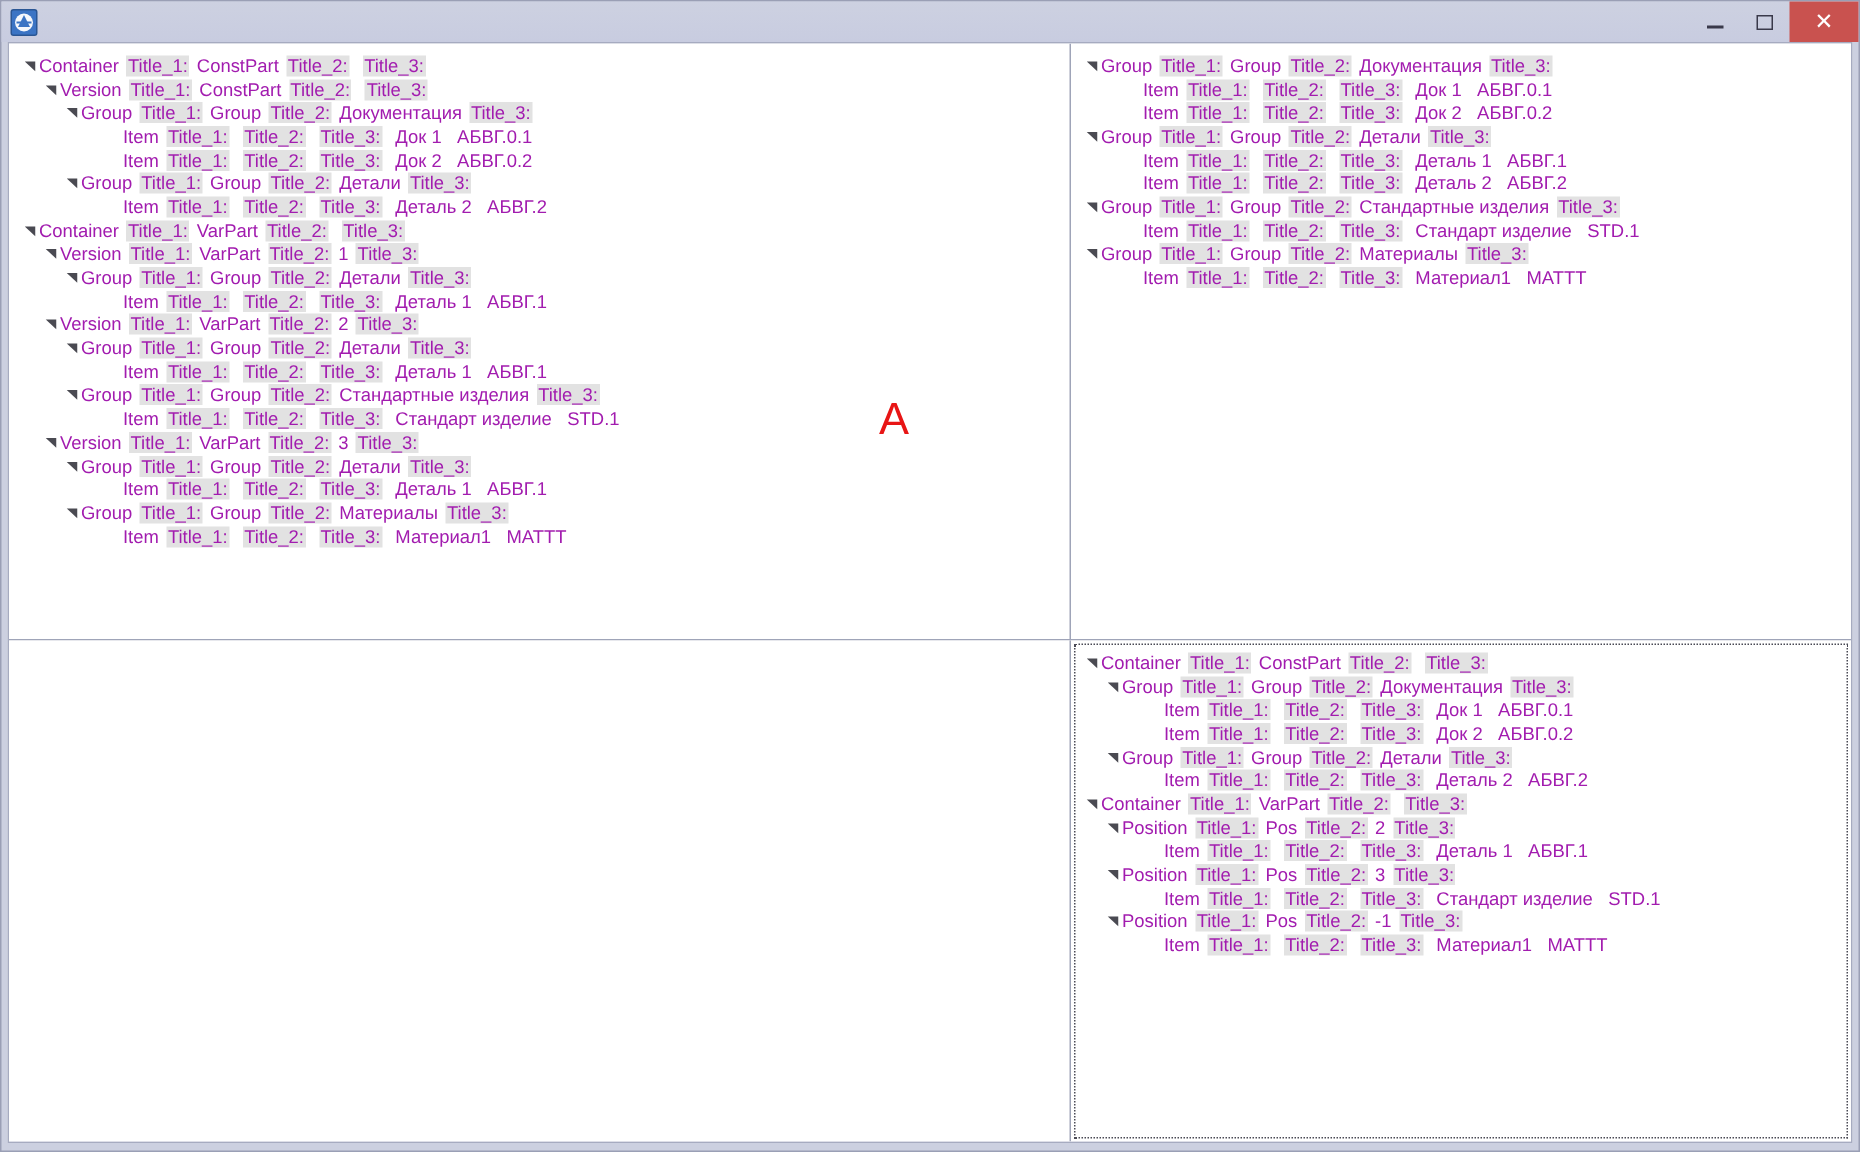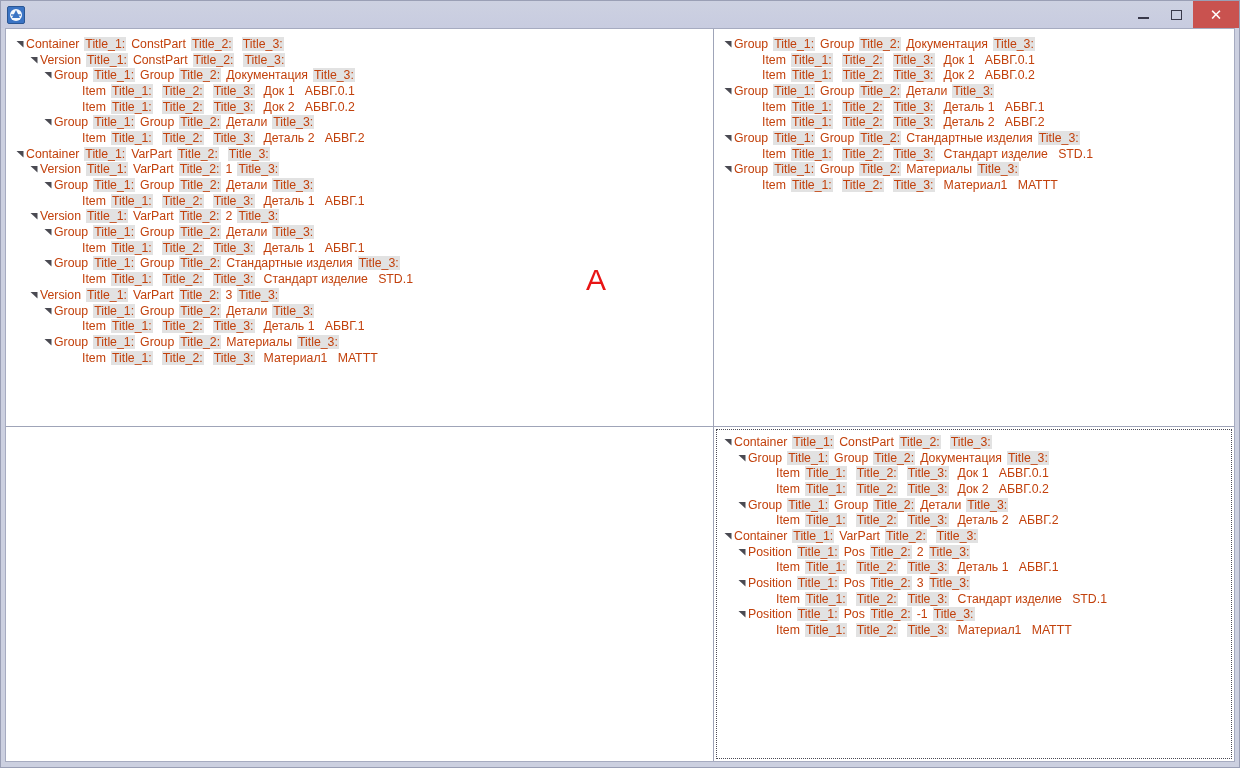--- a/index.html
+++ b/index.html
@@ -124,21 +124,21 @@
     font-family: "Liberation Sans", sans-serif;
     pointer-events: none;
     user-select: none;
   }
   .letter-a { left: 580px; top: 236px; }
 
   
   .tree {
     padding: 7px 0 0 0;
     font-size: 12.3px;
-    color: #c2410c;
+    color: #a21caf;
   }
   .tree-row {
     display: flex;
     align-items: center;
     height: 15.7px;
     white-space: nowrap;
     padding-left: 8px;
   }
   .expander {
     width: 12px;

